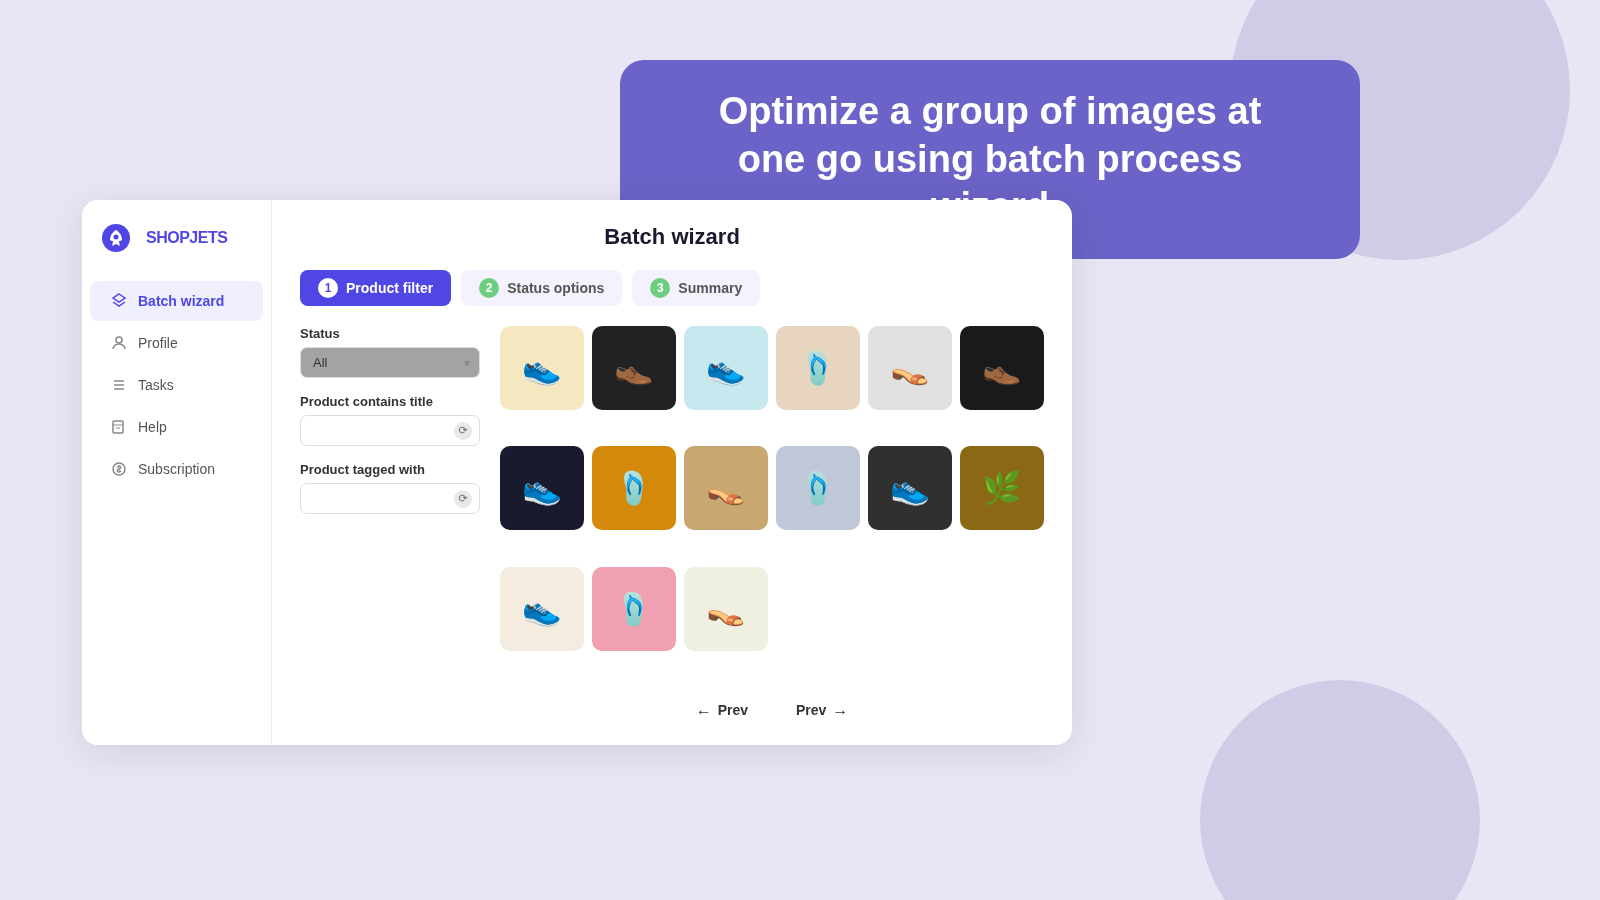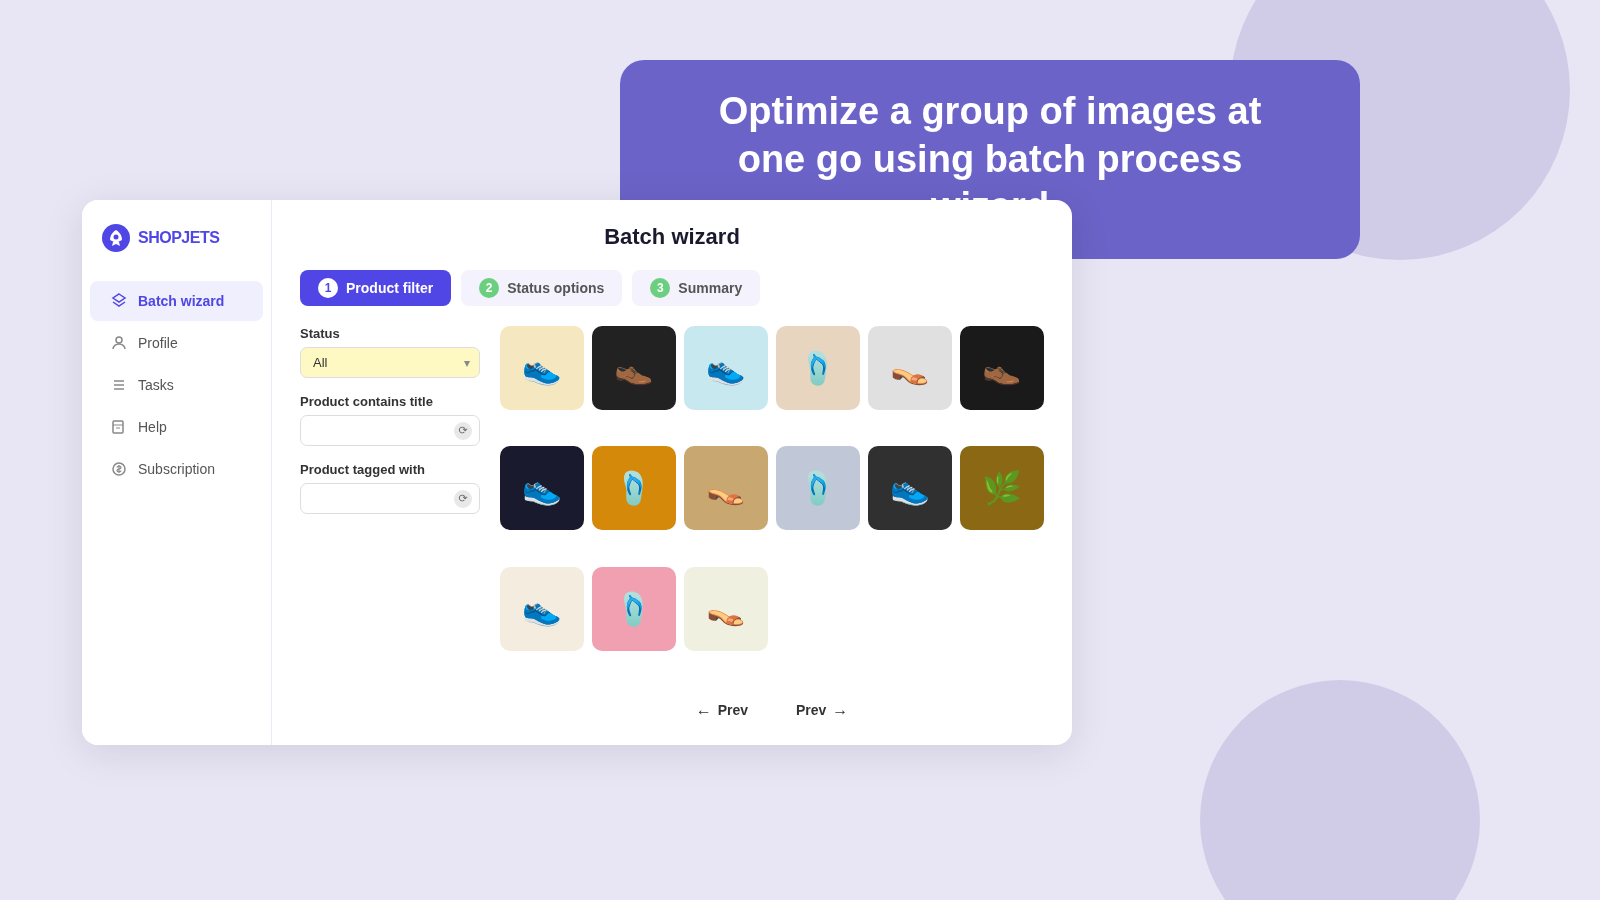--- a/index.html
+++ b/index.html
@@ -70,21 +70,21 @@
       flex-shrink: 0;
       background: #fff;
       border-right: 1px solid #ebebf5;
       padding: 24px 0 16px 0;
       display: flex;
       flex-direction: column;
     }
     .logo-area {
       display: flex;
       align-items: center;
-      gap: 8px;
+      gap: 16px;
       padding: 0 20px 28px 20px;
     }
     .logo-icon {
       width: 28px;
       height: 28px;
     }
     .logo-text {
       font-size: 16px;
       font-weight: 800;
       color: #1a1a2e;
@@ -202,21 +202,21 @@
       position: relative;
       margin-bottom: 16px;
     }
     .filter-select {
       width: 100%;
       padding: 7px 12px;
       border: 1px solid #ddd;
       border-radius: 7px;
       font-size: 13px;
       color: #333;
-      background: #fef9c3;
+      background: #a3a3a3;
       appearance: none;
       cursor: pointer;
     }
     .select-chevron {
       position: absolute;
       right: 10px;
       top: 50%;
       transform: translateY(-50%);
       pointer-events: none;
       color: #888;

